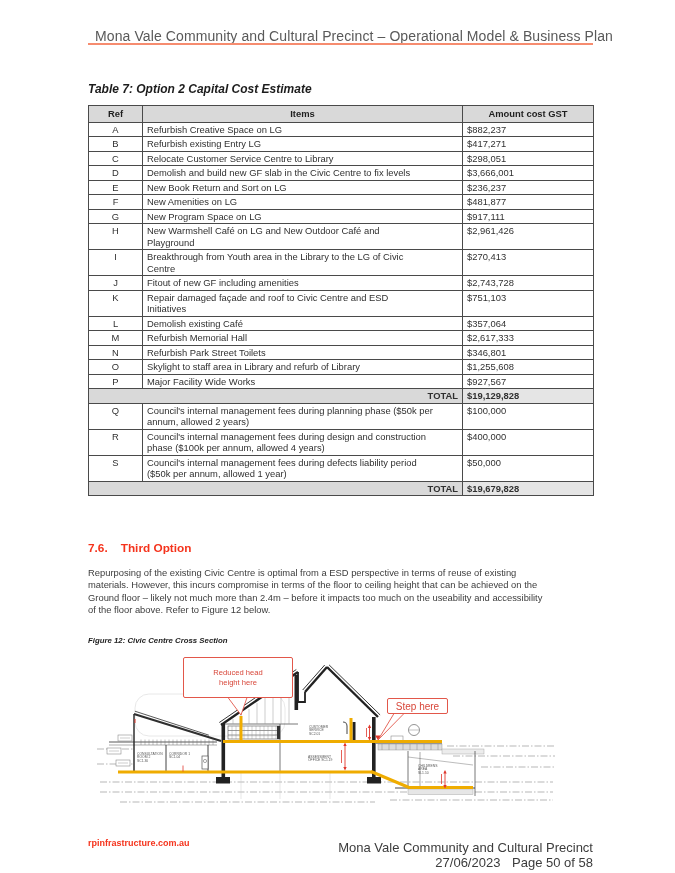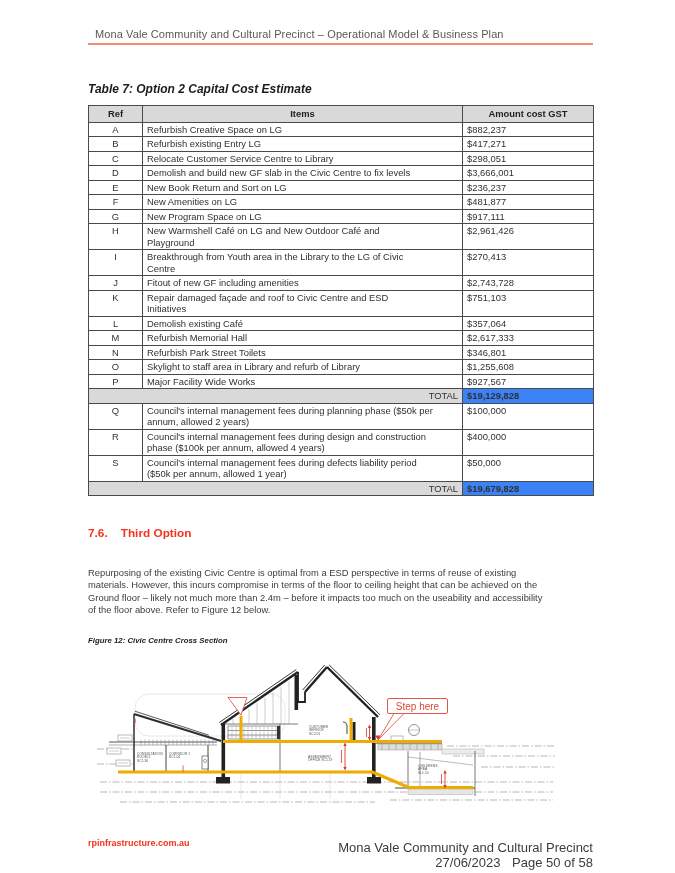--- a/index.html
+++ b/index.html
@@ -1,38 +1,38 @@
 <!DOCTYPE html>
 <html><head>
 <meta charset="utf-8">
 <style>
   html,body{margin:0;padding:0;background:#ffffff;}
   .page{position:relative;width:675px;height:873px;background:#fff;
         font-family:"Liberation Sans", sans-serif;color:#3d3d3d;overflow:hidden;}
 
-  .header-title{position:absolute;left:88px;top:28px;font-size:11px;color:#595959;letter-spacing:.1px;padding-left:7px;}
+  .header-title{position:absolute;left:88px;top:28px;font-size:14px;color:#595959;letter-spacing:.1px;padding-left:7px;}
   .header-rule{position:absolute;left:88px;top:43px;width:505px;height:2px;background:#F68C6F;}
 
   .table-caption{position:absolute;left:88px;top:82px;font-size:12px;font-weight:bold;font-style:italic;color:#1c1c1c;}
 
   table.cost{position:absolute;left:88px;top:105px;width:505px;border-collapse:collapse;table-layout:fixed;}
   table.cost td,table.cost th{border:1px solid #4a4a4a;font-size:9.4px;line-height:11.5px;
         padding:1px 4px;color:#303030;vertical-align:top;}
   table.cost th{background:#D9D9D9;font-weight:bold;text-align:center;color:#1f1f1f;padding:2px 14px;}
   td.c-ref{text-align:center;}
   td.c-item{white-space:pre-line;}
   td.c-amt{}
-  td.c-total{background:#D9D9D9;font-weight:normal;text-align:right;padding-right:6px;}
-  td.t-amt{background:#3b82f6;font-weight:bold;}
+  td.c-total{background:#D9D9D9;font-weight:bold;text-align:right;padding-right:6px;}
+  td.t-amt{background:#e5e5e5;font-weight:bold;}
 
   .para{position:absolute;left:88px;width:560px;font-size:9.4px;line-height:12.3px;
         color:#3d3d3d;white-space:pre-line;}
   #para1{top:507px;}
   #para2{top:567px;}
-  .section-heading{position:absolute;left:88px;top:526px;font-size:11.8px;font-weight:bold;color:#F5331C;}
+  .section-heading{position:absolute;left:88px;top:541px;font-size:11.8px;font-weight:bold;color:#F5331C;}
   .section-heading .num{margin-right:13px;}
   .fig-caption{position:absolute;left:88px;top:620px;font-size:7.8px;font-weight:bold;font-style:italic;color:#1c1c1c;margin-top:16px;}
 
   .figure{position:absolute;left:95px;top:639px;width:485px;height:185px;}
   .figure svg{position:absolute;left:0;top:0;}
   .callout{position:absolute;background:#fff;border:1.2px solid #E2574A;border-radius:2px;
         color:#D8473A;text-align:center;font-size:7.6px;line-height:1.3;white-space:pre-line;
         display:flex;align-items:center;justify-content:center;box-sizing:border-box;}
   #callout-reduced{left:88px;top:18px;width:110px;height:41px;}
   #callout-step{left:292px;top:59px;width:61px;height:16px;font-size:10px;}
@@ -368,20 +368,22 @@
         <path d="M346.5 135V145" stroke-width="1" fill="none" opacity="0.8"></path>
         <path d="M88 126.5V132.5" stroke-width="0.8" fill="none"></path>
         <path d="M40 80V84" stroke-width="1" fill="none"></path>
         <polygon points="283,101 280,96.5 286,96.5" stroke="none"></polygon>
       </g>
 
       <polygon points="133,58.5 146,76 152,58.5" fill="#fff" stroke="#E2574A" stroke-width="0.9"></polygon>
       <polygon points="299,74.5 283,101 309,74.5" fill="#fff" stroke="#E2574A" stroke-width="0.9"></polygon>
     </svg>
 
+    <div class="callout" id="callout-reduced">Reduced head
+height here</div>
     <div class="callout" id="callout-step">Step here</div>
 
     <div class="room-label" id="lbl-consultation">CONSULTATION
 ROOM 2
 SC1.30</div>
     <div class="room-label" id="lbl-corridor">CORRIDOR 1
 SC1.04</div>
     <div class="room-label" id="lbl-customer">CUSTOMER
 SERVICE
 SC2.01</div>

